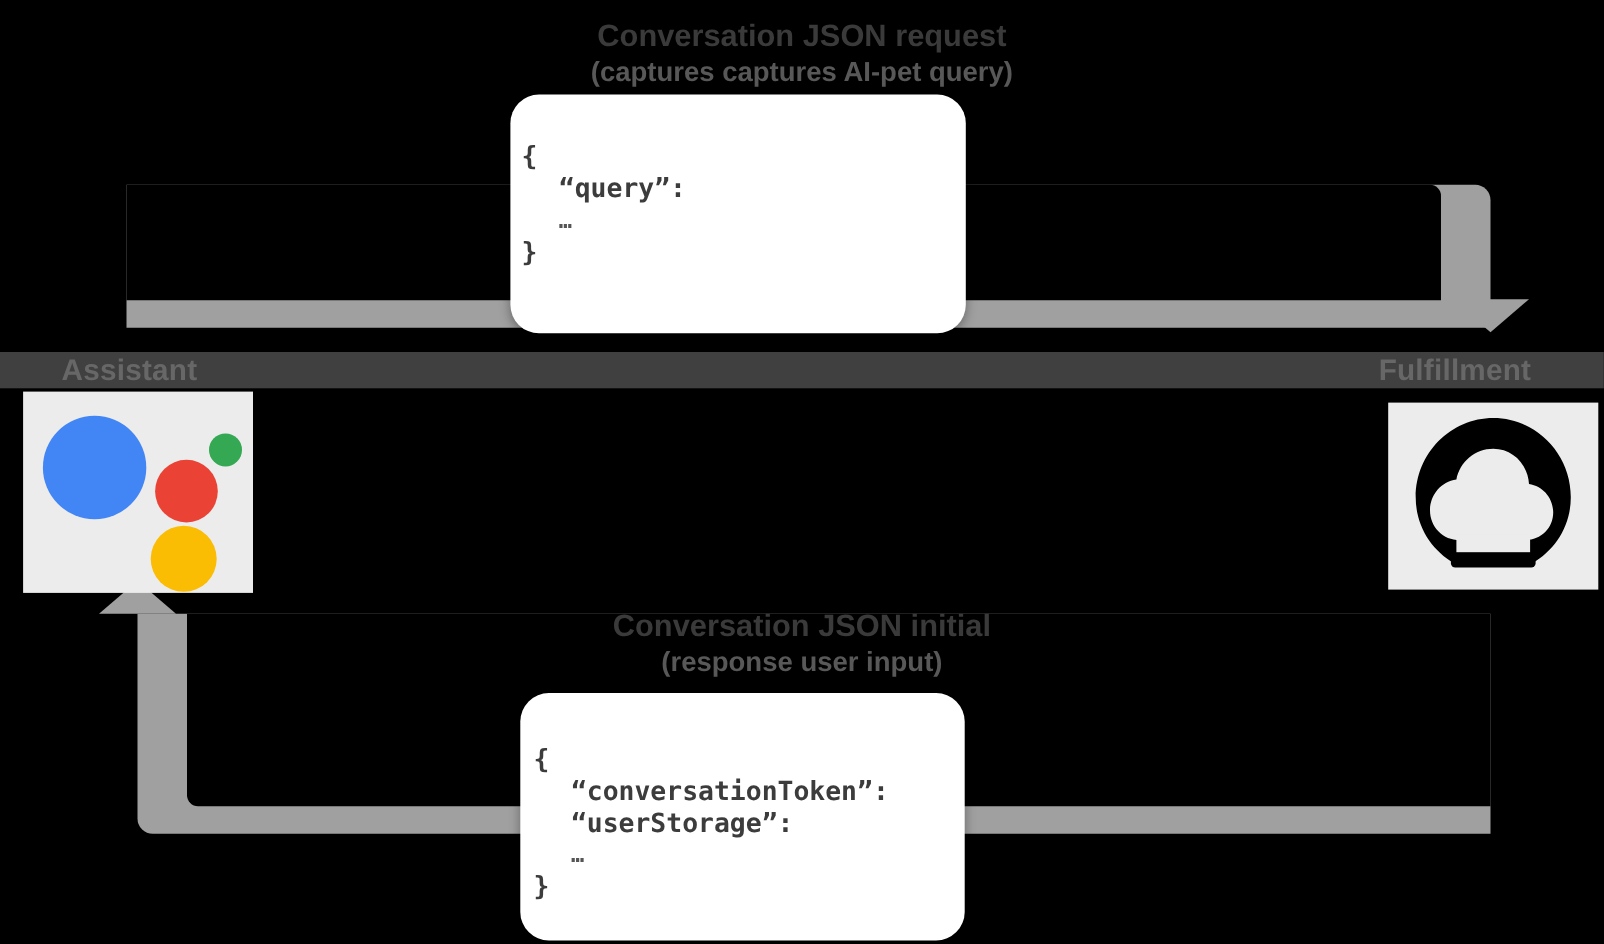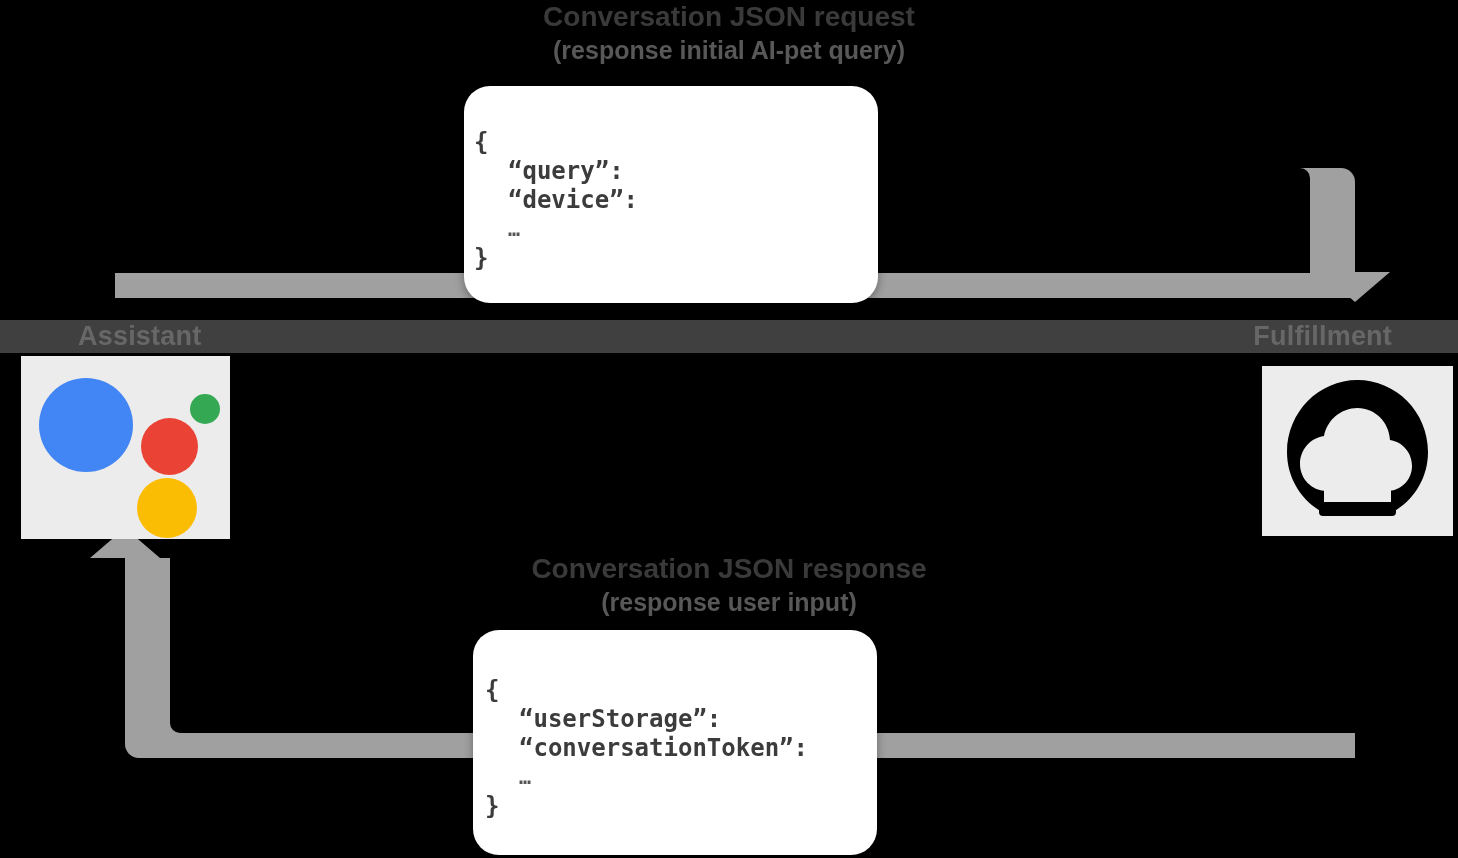--- a/index.html
+++ b/index.html
@@ -95,21 +95,21 @@
   .node-label {
     position: absolute;
     top: 318px;
     color: #676767;
     font-size: 27px;
     font-weight: 700;
     letter-spacing: 0.2px;
     line-height: 37px;
     white-space: nowrap;
   }
-  #label-assistant { left: 78px; }
+  #label-assistant { left: 56px; }
   #label-fulfillment { right: 66px; }
 
   
   .node-tile {
     position: absolute;
     background: #ececec;
   }
   #tile-assistant {
     left: 21px;
     top: 356px;
@@ -161,21 +161,21 @@
   .json-indent { padding-left: 34px; }
   .json-ellipsis {
     padding-left: 34px;
     font-size: 20px;
     color: #555;
     letter-spacing: 1px;
   }
 
   
   .caption-group { position: absolute; text-align: center; width: 100%; left: 0; }
-  #caption-top { top: 0; text-decoration: underline; }
+  #caption-top { top: 16px; text-decoration: underline; }
   #caption-bottom { top: 552px; }
   .caption-main {
     color: #3a3a3a;
     font-size: 28px;
     font-weight: 700;
     line-height: 34px;
     white-space: nowrap;
   }
   .caption-sub {
     color: #585858;
@@ -213,37 +213,36 @@
     <svg width="191" height="170" viewBox="0 0 191 170">
       <path d="M95.5 14 C134 14 166 46 166 86 C166 112 152 134 131 146 L131 132 L60 132 L60 146 C39 134 25 112 25 86 C25 46 57 14 95.5 14 Z
                M95.5 42 C79 42 65 54 62 70 C48 72 38 84 38 98 C38 113 50 125 65 125 L125 125 C139 125 150 114 150 100 C150 87 141 76 128 74 C127 56 113 42 95.5 42 Z" fill="#000000" fill-rule="evenodd"></path>
       <rect x="57" y="128" width="77" height="22" rx="4" fill="#000000"></rect>
       <rect x="62" y="120" width="67" height="16" fill="#ececec"></rect>
     </svg>
   </div>
 
   <div class="caption-group" id="caption-top">
     <div class="caption-main">Conversation JSON request</div>
-    <div class="caption-sub">(response initial AI-pet query)</div>
+    <div class="caption-sub">(captures captures AI-pet query)</div>
   </div>
 
   <div class="caption-group" id="caption-bottom">
-    <div class="caption-main">Conversation JSON response</div>
+    <div class="caption-main">Conversation JSON initial</div>
     <div class="caption-sub">(response user input)</div>
   </div>
 
   <div class="json-card" id="card-request">
     <div class="json-line">{</div>
     <div class="json-line json-indent">“query”:</div>
-    <div class="json-line json-indent">“device”:</div>
     <div class="json-line json-ellipsis">…</div>
     <div class="json-line">}</div>
   </div>
 
   <div class="json-card" id="card-response">
     <div class="json-line">{</div>
+    <div class="json-line json-indent">“conversationToken”:</div>
     <div class="json-line json-indent">“userStorage”:</div>
-    <div class="json-line json-indent">“conversationToken”:</div>
     <div class="json-line json-ellipsis">…</div>
     <div class="json-line">}</div>
   </div>
 
 </div>
 
 </body></html>

